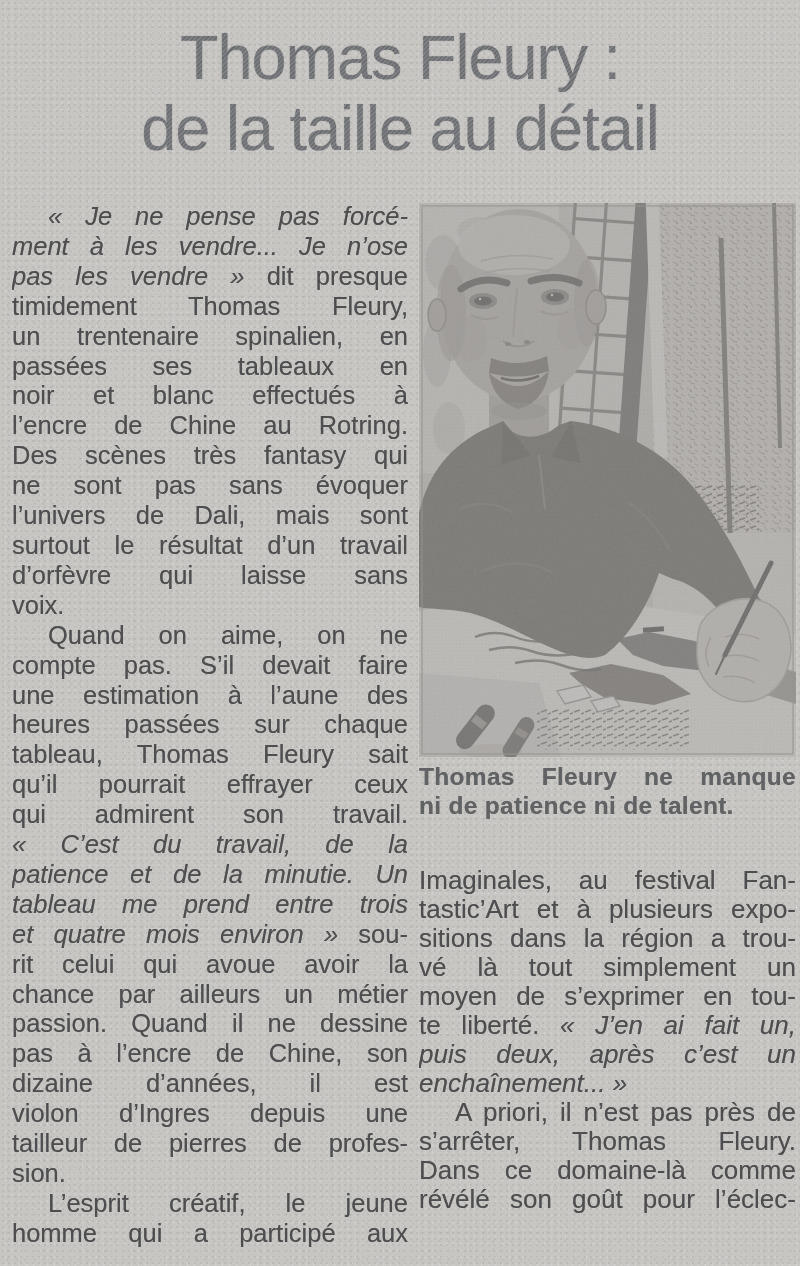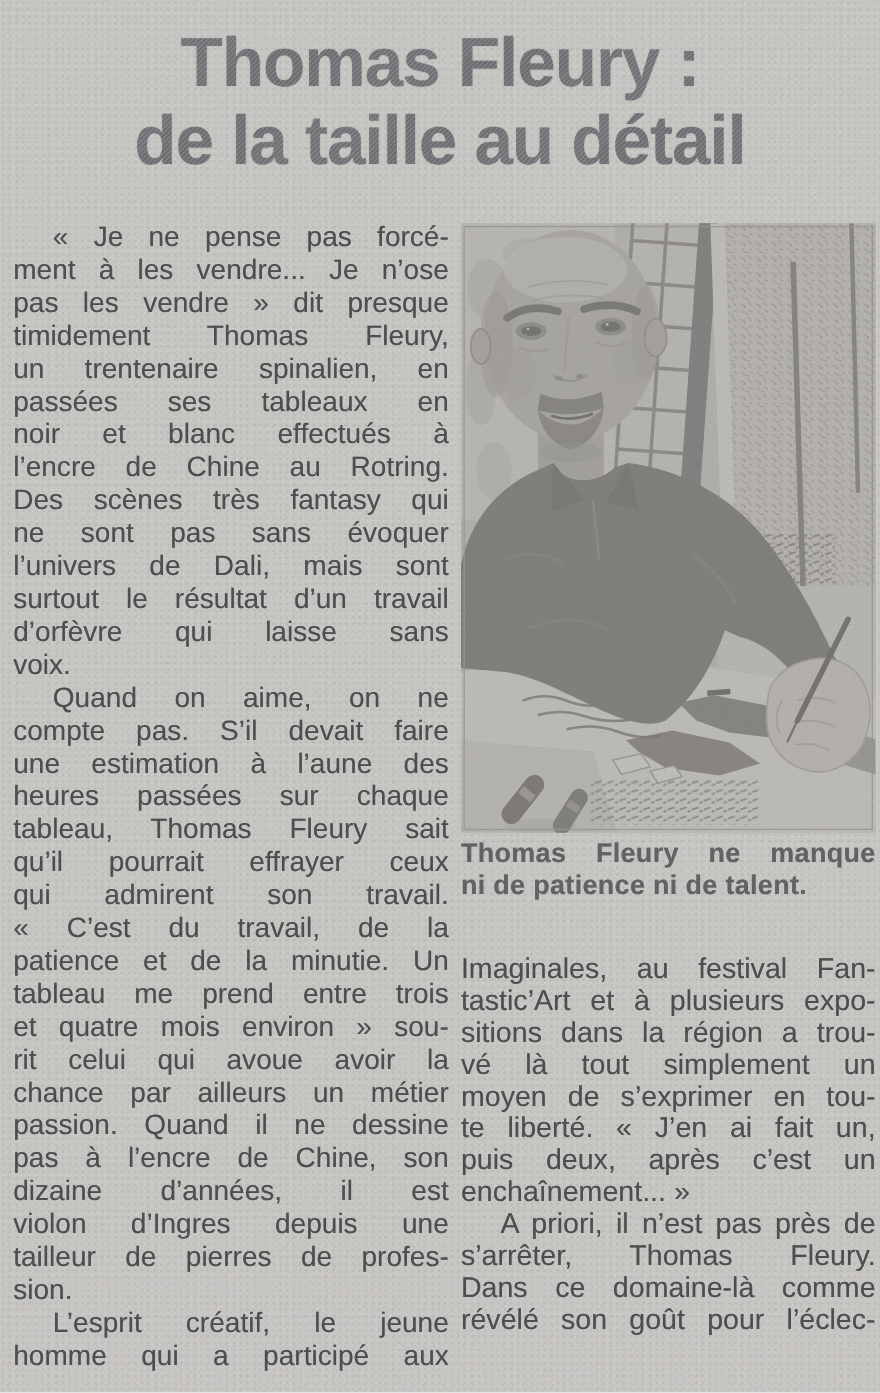--- a/index.html
+++ b/index.html
@@ -14,40 +14,40 @@
     background-size:6px 6px, 9px 9px, 7px 7px;
     background-position:0 0, 3px 4px, 2px 1px;
     overflow:hidden;
     font-family:"Liberation Sans", sans-serif;
     color:#2a2b2e;
   }
   
   .headline{
     position:absolute; top:22px; left:0; width:800px;
     margin:0; text-align:center;
-    font-size:63px; line-height:71px; font-weight:bold;
+    font-size:63px; line-height:71px; font-weight:normal;
     letter-spacing:-1px;
     color:#5c5f64;
     text-shadow:0 0 1px rgba(92,95,100,.6);
   }
   @supports (-webkit-background-clip: text){
     .headline{
       background:repeating-linear-gradient(135deg,#4d5056 0 1.6px,#878a8f 1.6px 3.2px);
       -webkit-background-clip:text;background-clip:text;color:transparent;
     }
   }
   .headline .hl{display:block;}
   
   .col{position:absolute; text-align:justify;}
   .col-left{left:12px; top:202px; width:396px; font-size:25.5px; line-height:29.9px;}
   .col-right{left:419px; top:866px; width:377px; font-size:26px; line-height:29px;}
   .line{text-align:justify; text-align-last:justify; overflow:hidden;}
   .line.last{text-align-last:left;}
   .line.indent{text-indent:36px;}
-  .it{}
+  .it{font-style:italic;}
   .col .line, .caption .line{text-shadow:0 0 .6px rgba(42,43,46,.55);}
   
   .photo{
     position:absolute; left:419px; top:203px; width:377px; height:554px;
     margin:0; background:#cbc9c5;
   }
   .photo svg{display:block;width:100%;height:100%;}
   
   .caption{
     position:absolute; left:419px; top:763px; width:377px;

